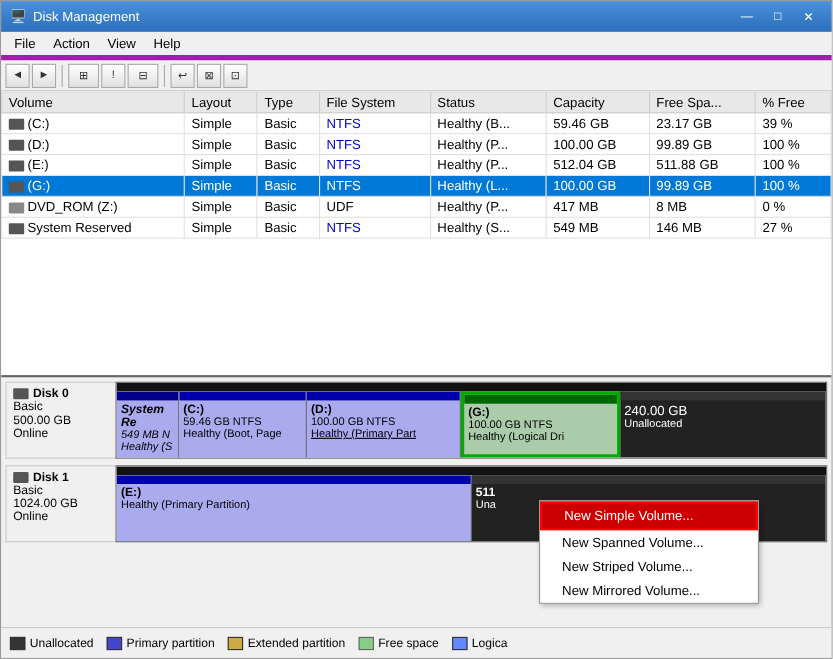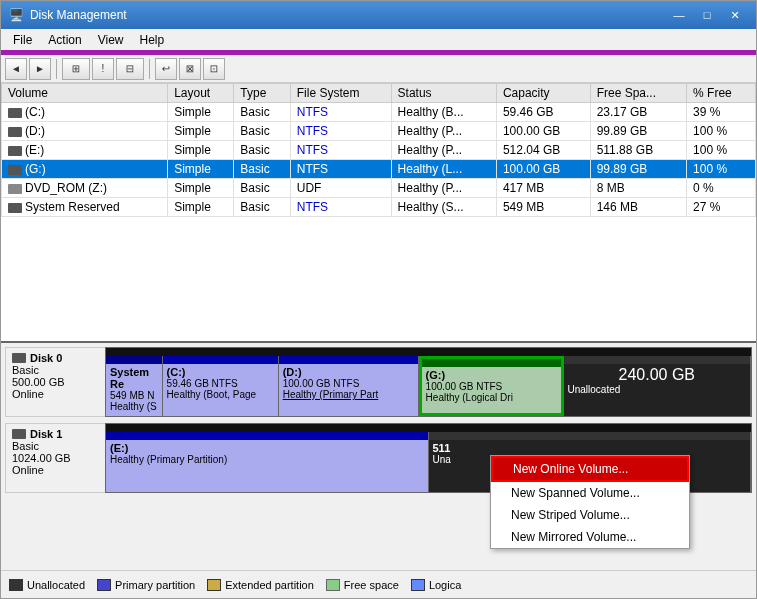--- a/index.html
+++ b/index.html
@@ -180,21 +180,21 @@
         <span style="display:inline-block;width:14px;height:10px;background:#555;border-radius:1px;"></span>
         Disk 0
       </div>
       <div class="disk-type">Basic</div>
       <div class="disk-size">500.00 GB</div>
       <div class="disk-status">Online</div>
     </div>
               <div class="disk-partitions" style="flex-direction: column;">
                 <div style="height: 8px; background: rgb(17, 17, 17); width: 100%; flex-shrink: 0;"></div>
                 <div style="display: flex; flex: 1 1 0%; overflow: hidden;">
-                  <div class="partition" style="flex: 8 1 0%; background: rgb(170, 170, 238); color: black; border-right: 1px solid rgb(102, 102, 102);">
+                  <div class="partition" style="flex: 8 1 0%; background: rgb(170, 170, 238); color: black; border-right: 1px solid rgb(102, 102, 102); font-style: italic;">
           <div style="height:8px;background:#000088;margin:-3px -4px 2px -4px;"></div>
           <div style="font-weight:bold;font-size:11px;">System Re</div>
           <div style="font-size:10px;">549 MB N</div>
           <div style="font-size:10px;">Healthy (S</div>
         </div>
                   <div class="partition" style="flex: 18 1 0%; background: rgb(170, 170, 238); color: black; border-right: 1px solid rgb(102, 102, 102);">
           <div style="height:8px;background:#0000aa;margin:-3px -4px 2px -4px;"></div>
           <div style="font-weight:bold;font-size:11px;">(C:)</div>
           <div style="font-size:10px;">59.46 GB NTFS</div>
           <div style="font-size:10px;">Healthy (Boot, Page</div>
@@ -207,21 +207,21 @@
         </div>
                   <div class="partition" style="flex: 22 1 0%; background: rgb(170, 204, 170); color: black; border: 3px solid rgb(0, 170, 0);">
           <div style="height:8px;background:#006600;margin:-3px -4px 2px -4px;"></div>
           <div style="font-weight:bold;font-size:11px;">(G:)</div>
           <div style="font-size:10px;">100.00 GB NTFS</div>
           <div style="font-size:10px;">Healthy (Logical Dri</div>
         </div>
                   <div class="partition" style="flex: 30 1 0%; background: rgb(34, 34, 34); color: white; border-right: 1px solid rgb(102, 102, 102);">
           <div style="height:8px;background:#333;margin:-3px -4px 2px -4px;"></div>
           <div style="font-weight:bold;font-size:11px;"></div>
-          <div style="font-size:16px;text-align:center;">240.00 GB</div>
+          <div style="font-size:12px;">240.00 GB</div>
           <div style="font-size:10px;">Unallocated</div>
         </div>
                 </div>
               </div>
             </div>
             <div class="disk-row">
               <div class="disk-label">
       <div class="disk-name" style="display:flex;align-items:center;gap:4px;">
         <span style="display:inline-block;width:14px;height:10px;background:#555;border-radius:1px;"></span>
         Disk 1
@@ -268,19 +268,19 @@
           <span>Free space</span>
         </div>
         <div class="legend-item">
           <div class="legend-box" style="background:#6688ff;"></div>
           <span>Logica</span>
         </div>
       </div>
     </div>
 
     <div id="context-menu" class="context-menu" style="position:fixed; left:490px; top:455px; z-index:1000;">
-      <div class="ctx-item highlighted">New Online Volume...</div>
+      <div class="ctx-item highlighted">New Simple Volume...</div>
       <div class="ctx-item">New Spanned Volume...</div>
       <div class="ctx-item">New Striped Volume...</div>
       <div class="ctx-item">New Mirrored Volume...</div>
     </div>
   </div>
 </div>
 
 </body></html>

